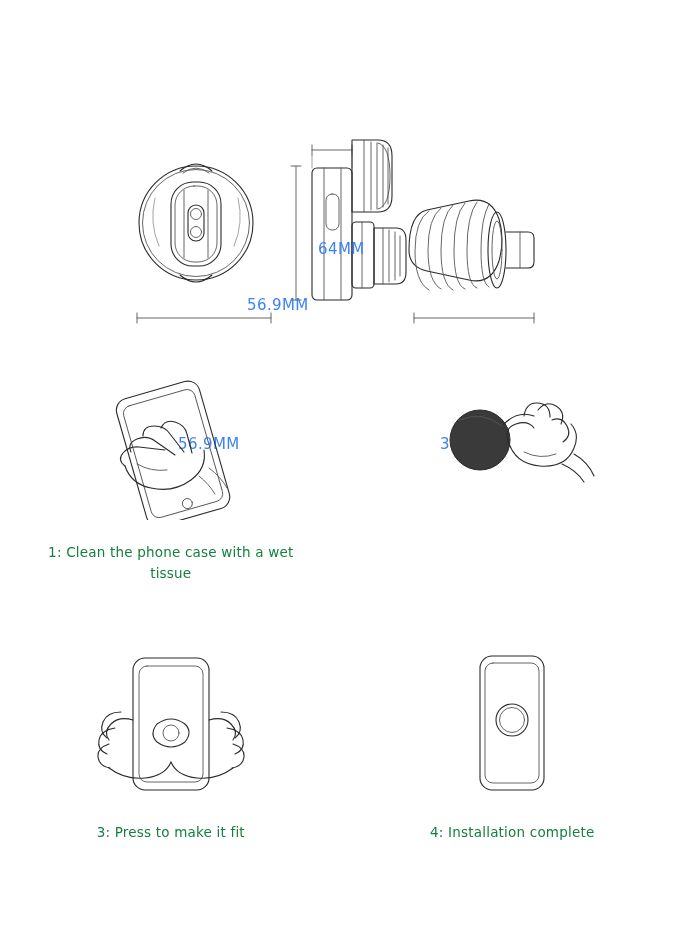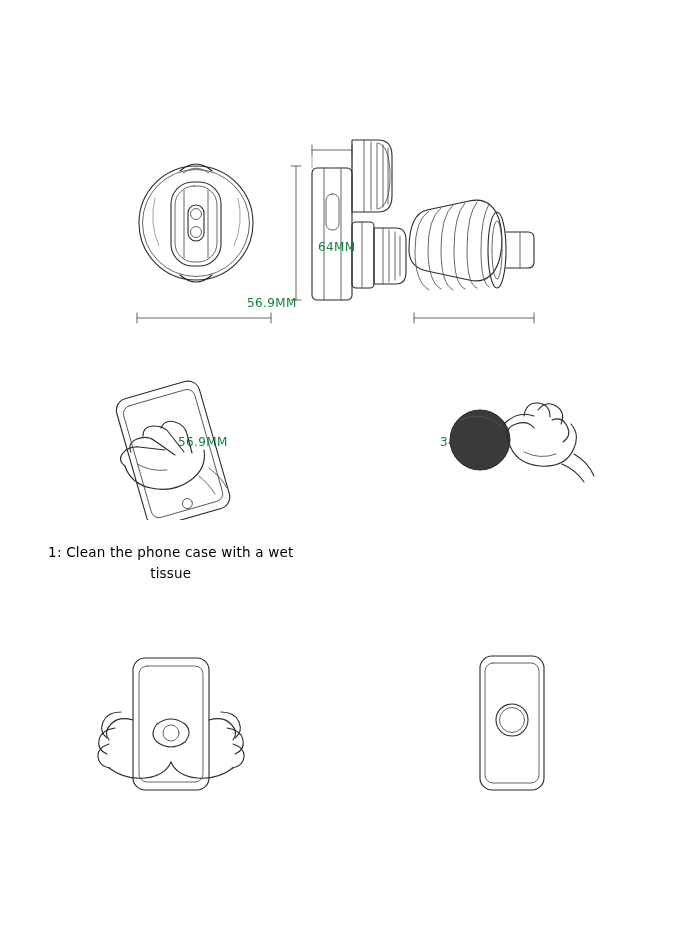--- a/index.html
+++ b/index.html
@@ -25,23 +25,23 @@
   
   .dim-block {
     position: absolute;
     left: 0;
     top: 110px;
     width: 683px;
     height: 260px;
   }
   .dim-label {
     position: absolute;
-    font-size: 12px;
+    font-size: 15px;
     letter-spacing: 0.4px;
-    color: #15803d;
+    color: #3b82f6;
     white-space: nowrap;
   }
   .lbl-64 { left: 318px; top: 130px; }
   .lbl-569-v { left: 247px; top: 186px; }
   .lbl-569-h { left: 178px; top: 325px; }
   .lbl-348 { left: 440px; top: 325px; }
 
   svg.art { position: absolute; left: 0; top: 0; overflow: visible; }
 
   
@@ -65,21 +65,21 @@
     height: 140px;
     width: 100%;
     display: flex;
     align-items: flex-end;
     justify-content: center;
   }
   .step-caption {
     font-size: 13.5px;
     line-height: 21px;
     text-align: center;
-    color: #000000;
+    color: #15803d;
     letter-spacing: 0.2px;
     max-width: 260px;
     margin-top: 22px;
   }
   .row2 { margin-top: 70px; }
   .row2 .step-caption { margin-top: 28px; }
 
   .line { fill: none; stroke: #2b2b2b; stroke-width: 1.1; stroke-linecap: round; stroke-linejoin: round; }
   .line-thin { fill: none; stroke: #555; stroke-width: 0.9; stroke-linecap: round; stroke-linejoin: round; }
   .line-light { fill: none; stroke: #8d8d8d; stroke-width: 0.8; stroke-linecap: round; }
@@ -267,29 +267,31 @@
             <path d="M138 66 q14 -4 22 4 q8 8 2 16" class="line"></path>
             <path d="M150 58 q14 0 18 10 q4 10 -4 16" class="line"></path>
             <path d="M156 74 q14 2 16 12 q2 10 -8 14" class="line"></path>
             <path d="M162 90 q12 4 11 13 q-1 9 -12 11" class="line"></path>
             <path d="M162 114 q-16 12 -36 10 q-20 -2 -26 -16" class="line"></path>
 
             <path d="M86 70 q14 -10 28 0 q8 8 0 18 q-14 10 -28 0 q-8 -8 0 -18 z" class="line"></path>
             <circle cx="100" cy="79" r="8" class="line-thin"></circle>
           </svg>
         </div>
+        <div class="step-caption">3: Press to make it fit</div>
       </div>
 
       <div class="step">
         <div class="step-art">
           <svg width="200" height="140" viewBox="0 0 200 140">
             <rect x="68" y="2" width="64" height="134" rx="12" class="line"></rect>
             <rect x="73" y="9" width="54" height="120" rx="8" class="line-thin"></rect>
             <circle cx="100" cy="66" r="16" class="line" stroke-width="2.4"></circle>
             <circle cx="100" cy="66" r="12.5" class="line-thin"></circle>
           </svg>
         </div>
+        <div class="step-caption">4: Installation complete</div>
       </div>
 
     </div>
   </div>
 
 </div>
 
 </body></html>

